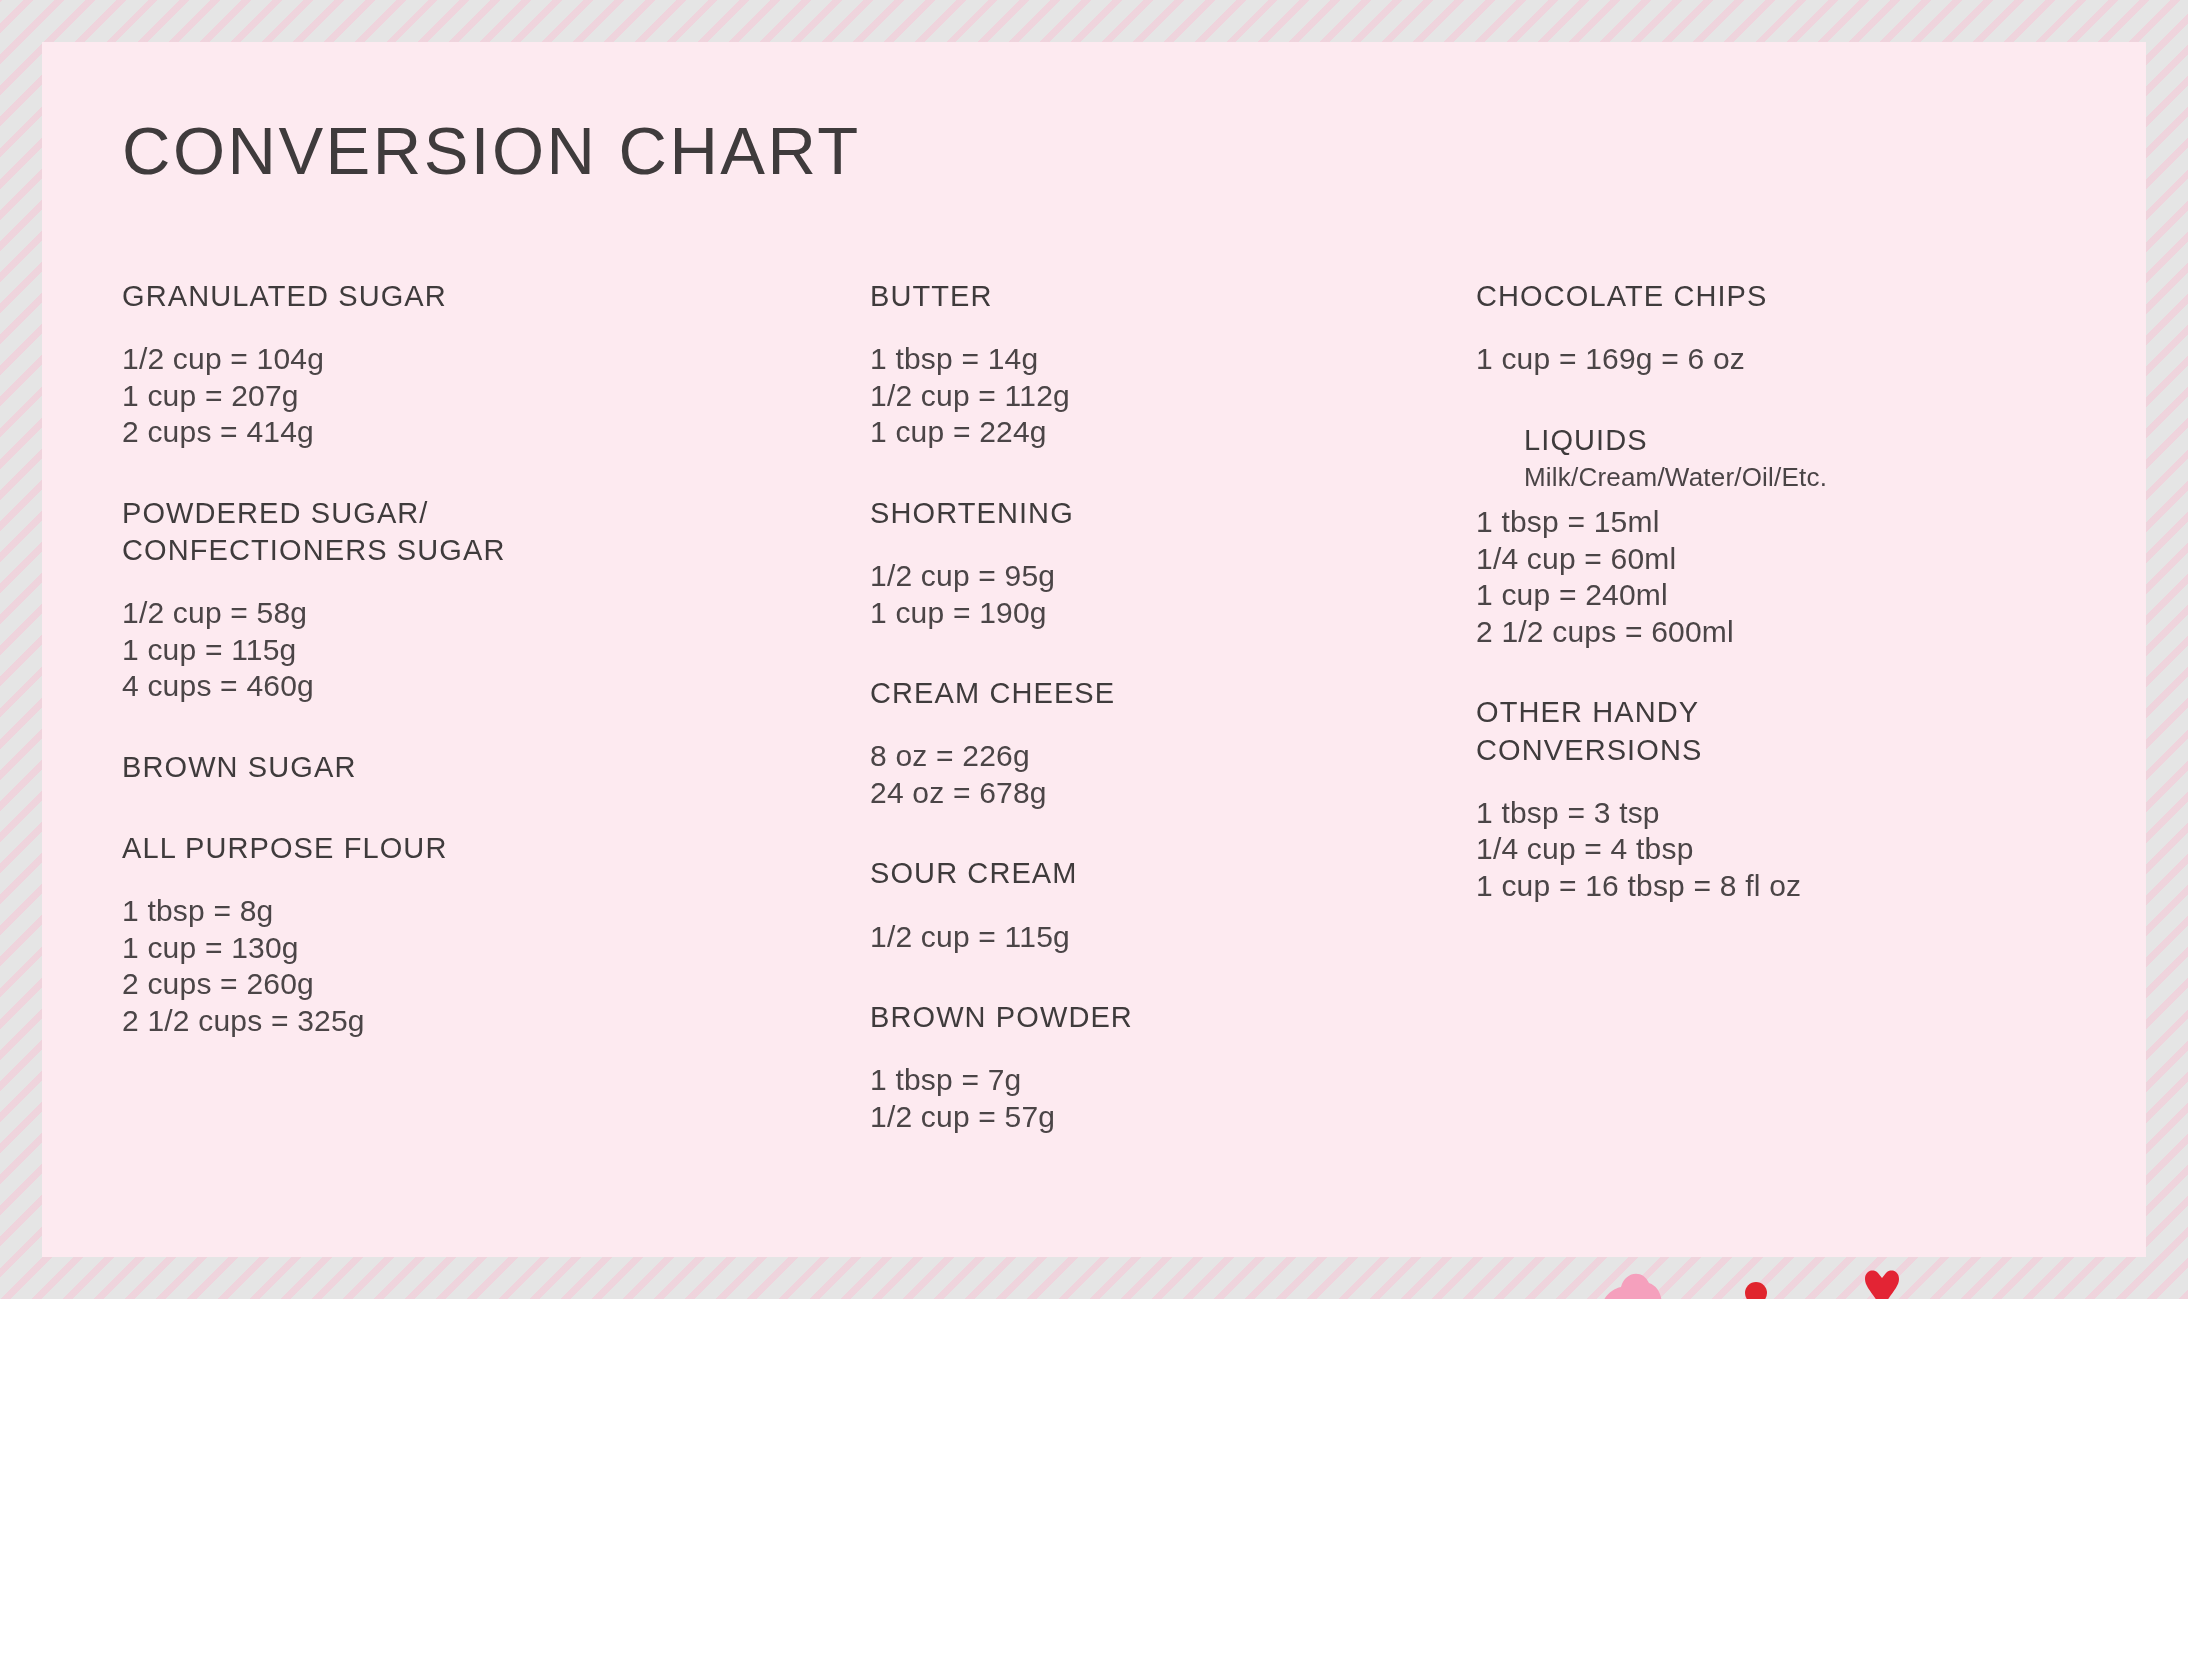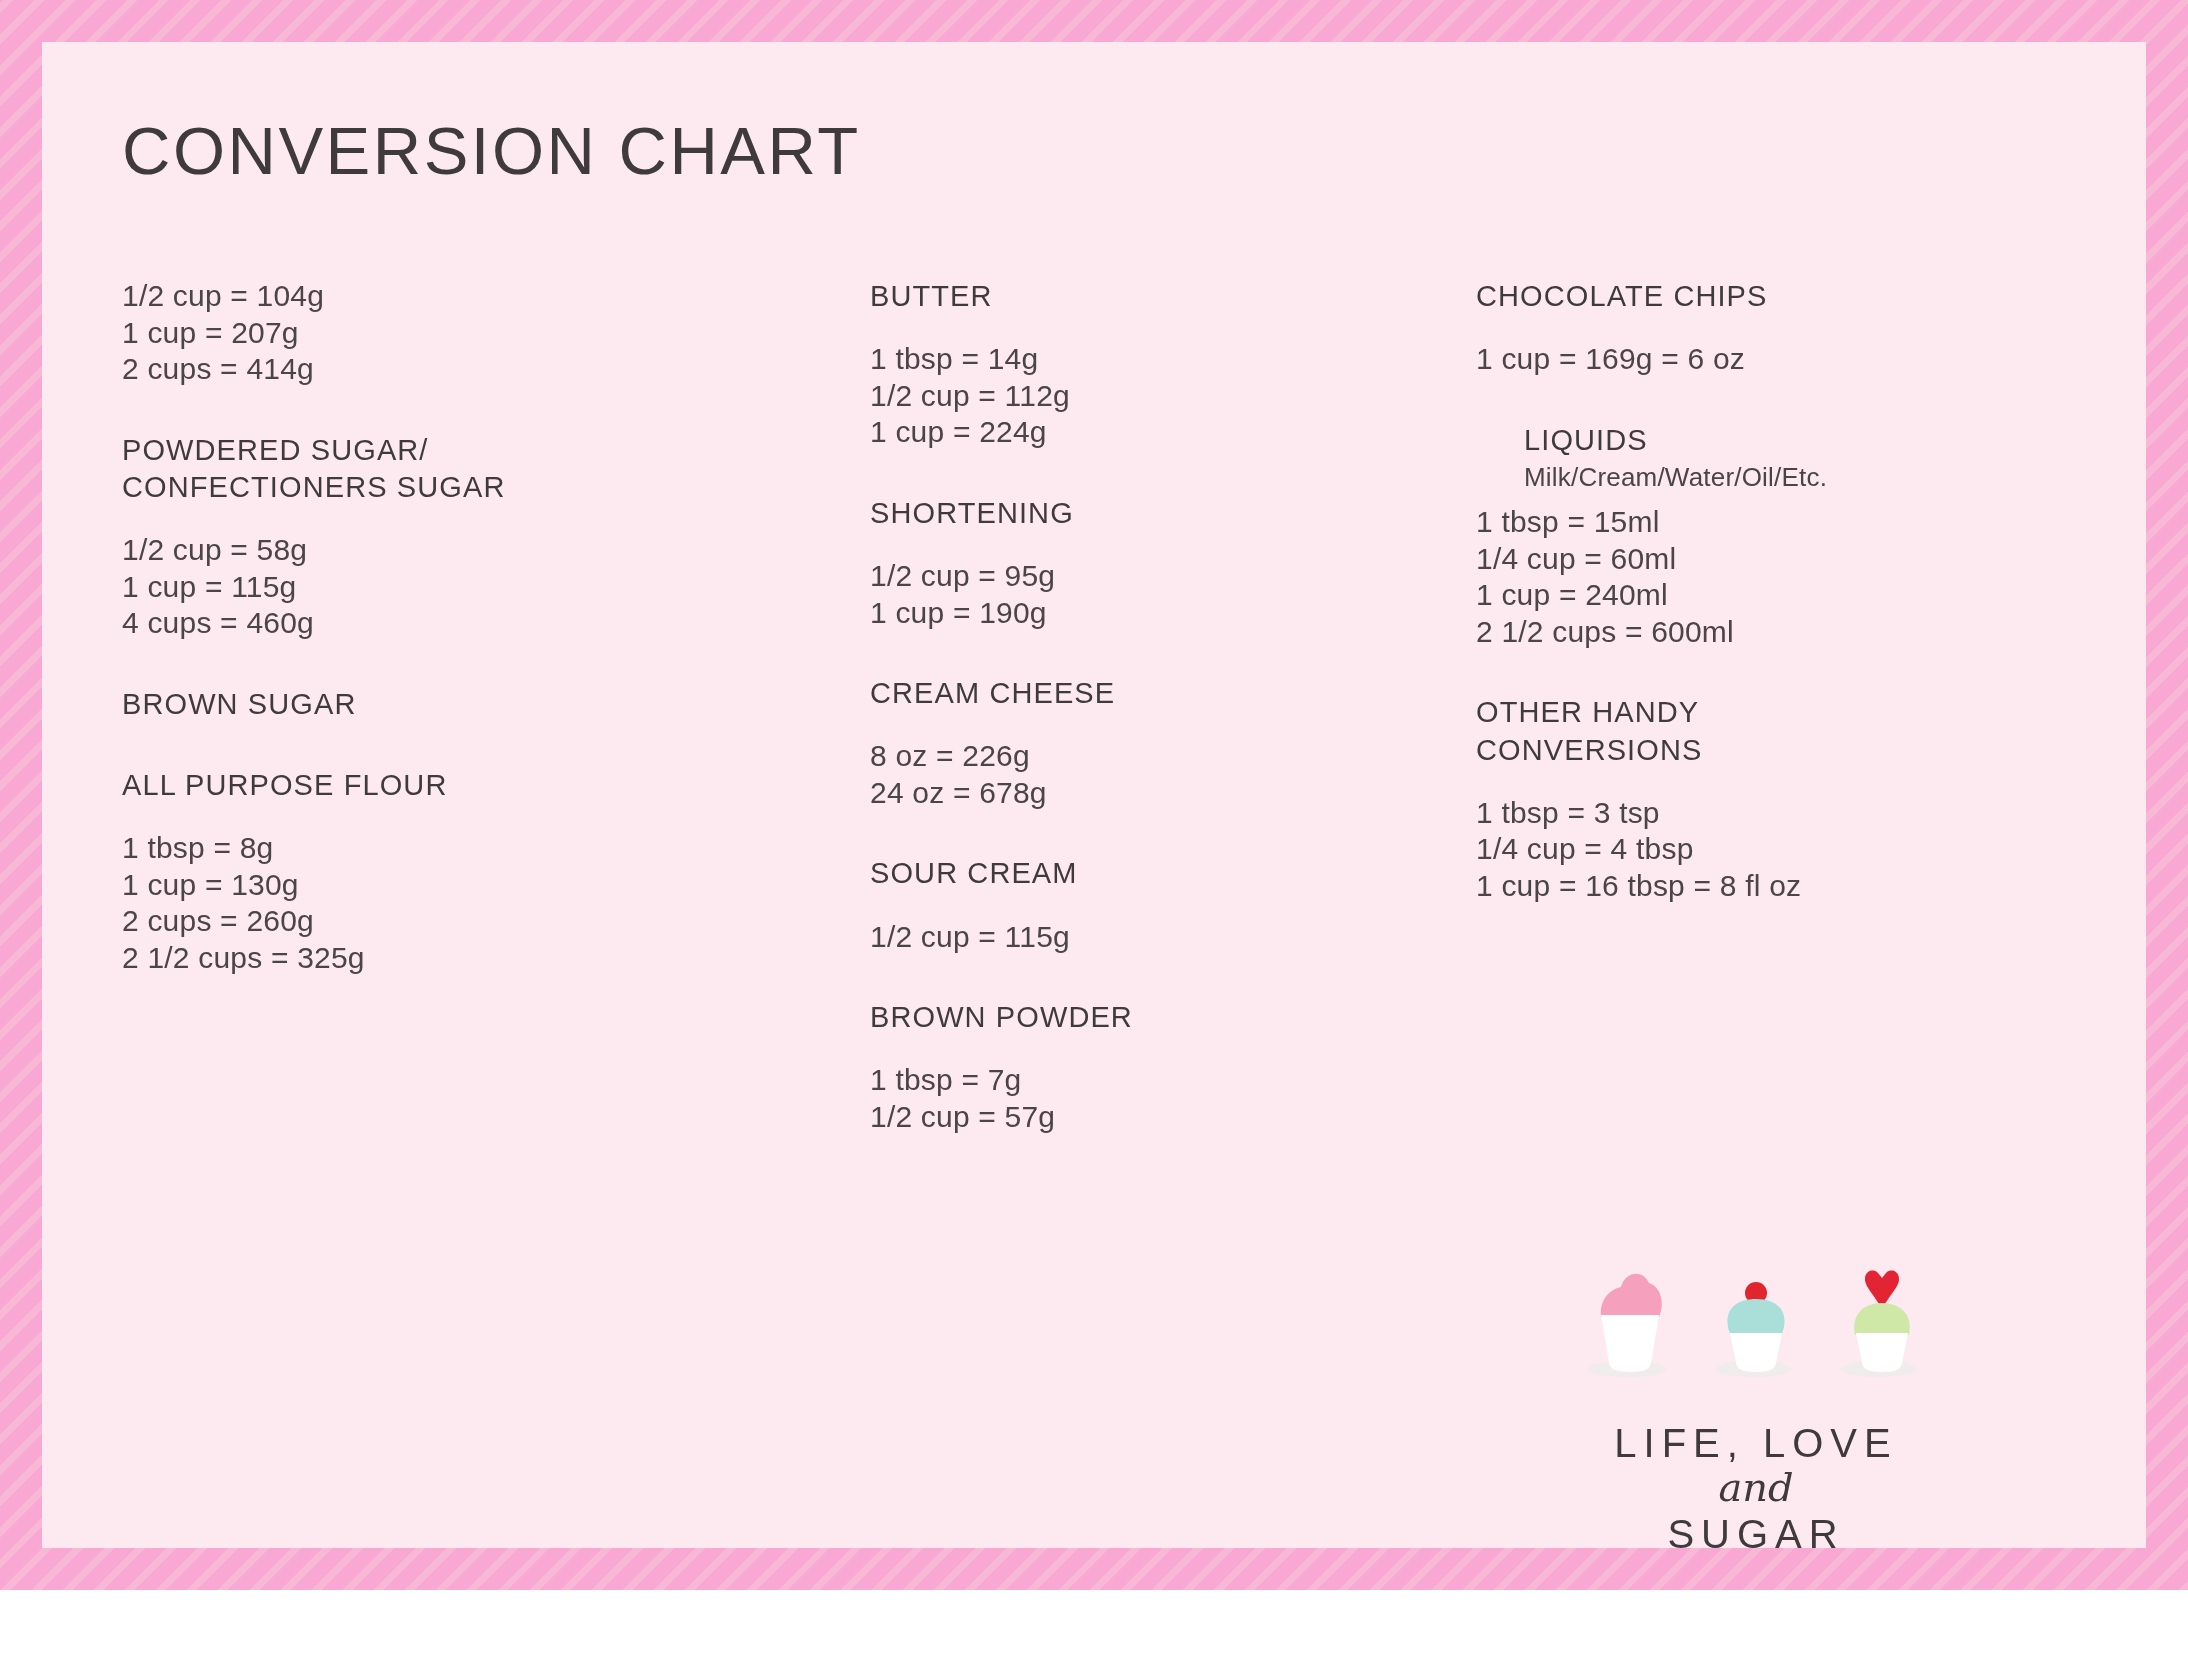--- a/index.html
+++ b/index.html
@@ -7,22 +7,22 @@
     padding: 0;
     background: #ffffff;
   }
   body {
     font-family: "Liberation Sans", sans-serif;
   }
 
   .page {
     position: relative;
     width: 2188px;
-    height: 1590px;
-    background: #f9a8d4;
+    height: 1299px;
+    background: #e5e5e5;
     overflow: hidden;
   }
 
   
   .stripe-frame {
     position: absolute;
     inset: 0;
     background-image: repeating-linear-gradient(
       -45deg,
       rgba(247, 198, 214, 0.55) 0px,
@@ -150,20 +150,21 @@
 
   <div class="content">
 
     <div class="title">CONVERSION CHART</div>
 
     <div class="columns">
 
       <div class="col col-0">
 
         <div class="section">
+          <div class="sec-head">GRANULATED SUGAR</div>
           <div class="row">1/2 cup = 104g</div>
           <div class="row">1 cup = 207g</div>
           <div class="row">2 cups = 414g</div>
         </div>
 
         <div class="section">
           <div class="sec-head">
             <span>POWDERED SUGAR/</span><br>
             <span>CONFECTIONERS SUGAR</span>
           </div>

